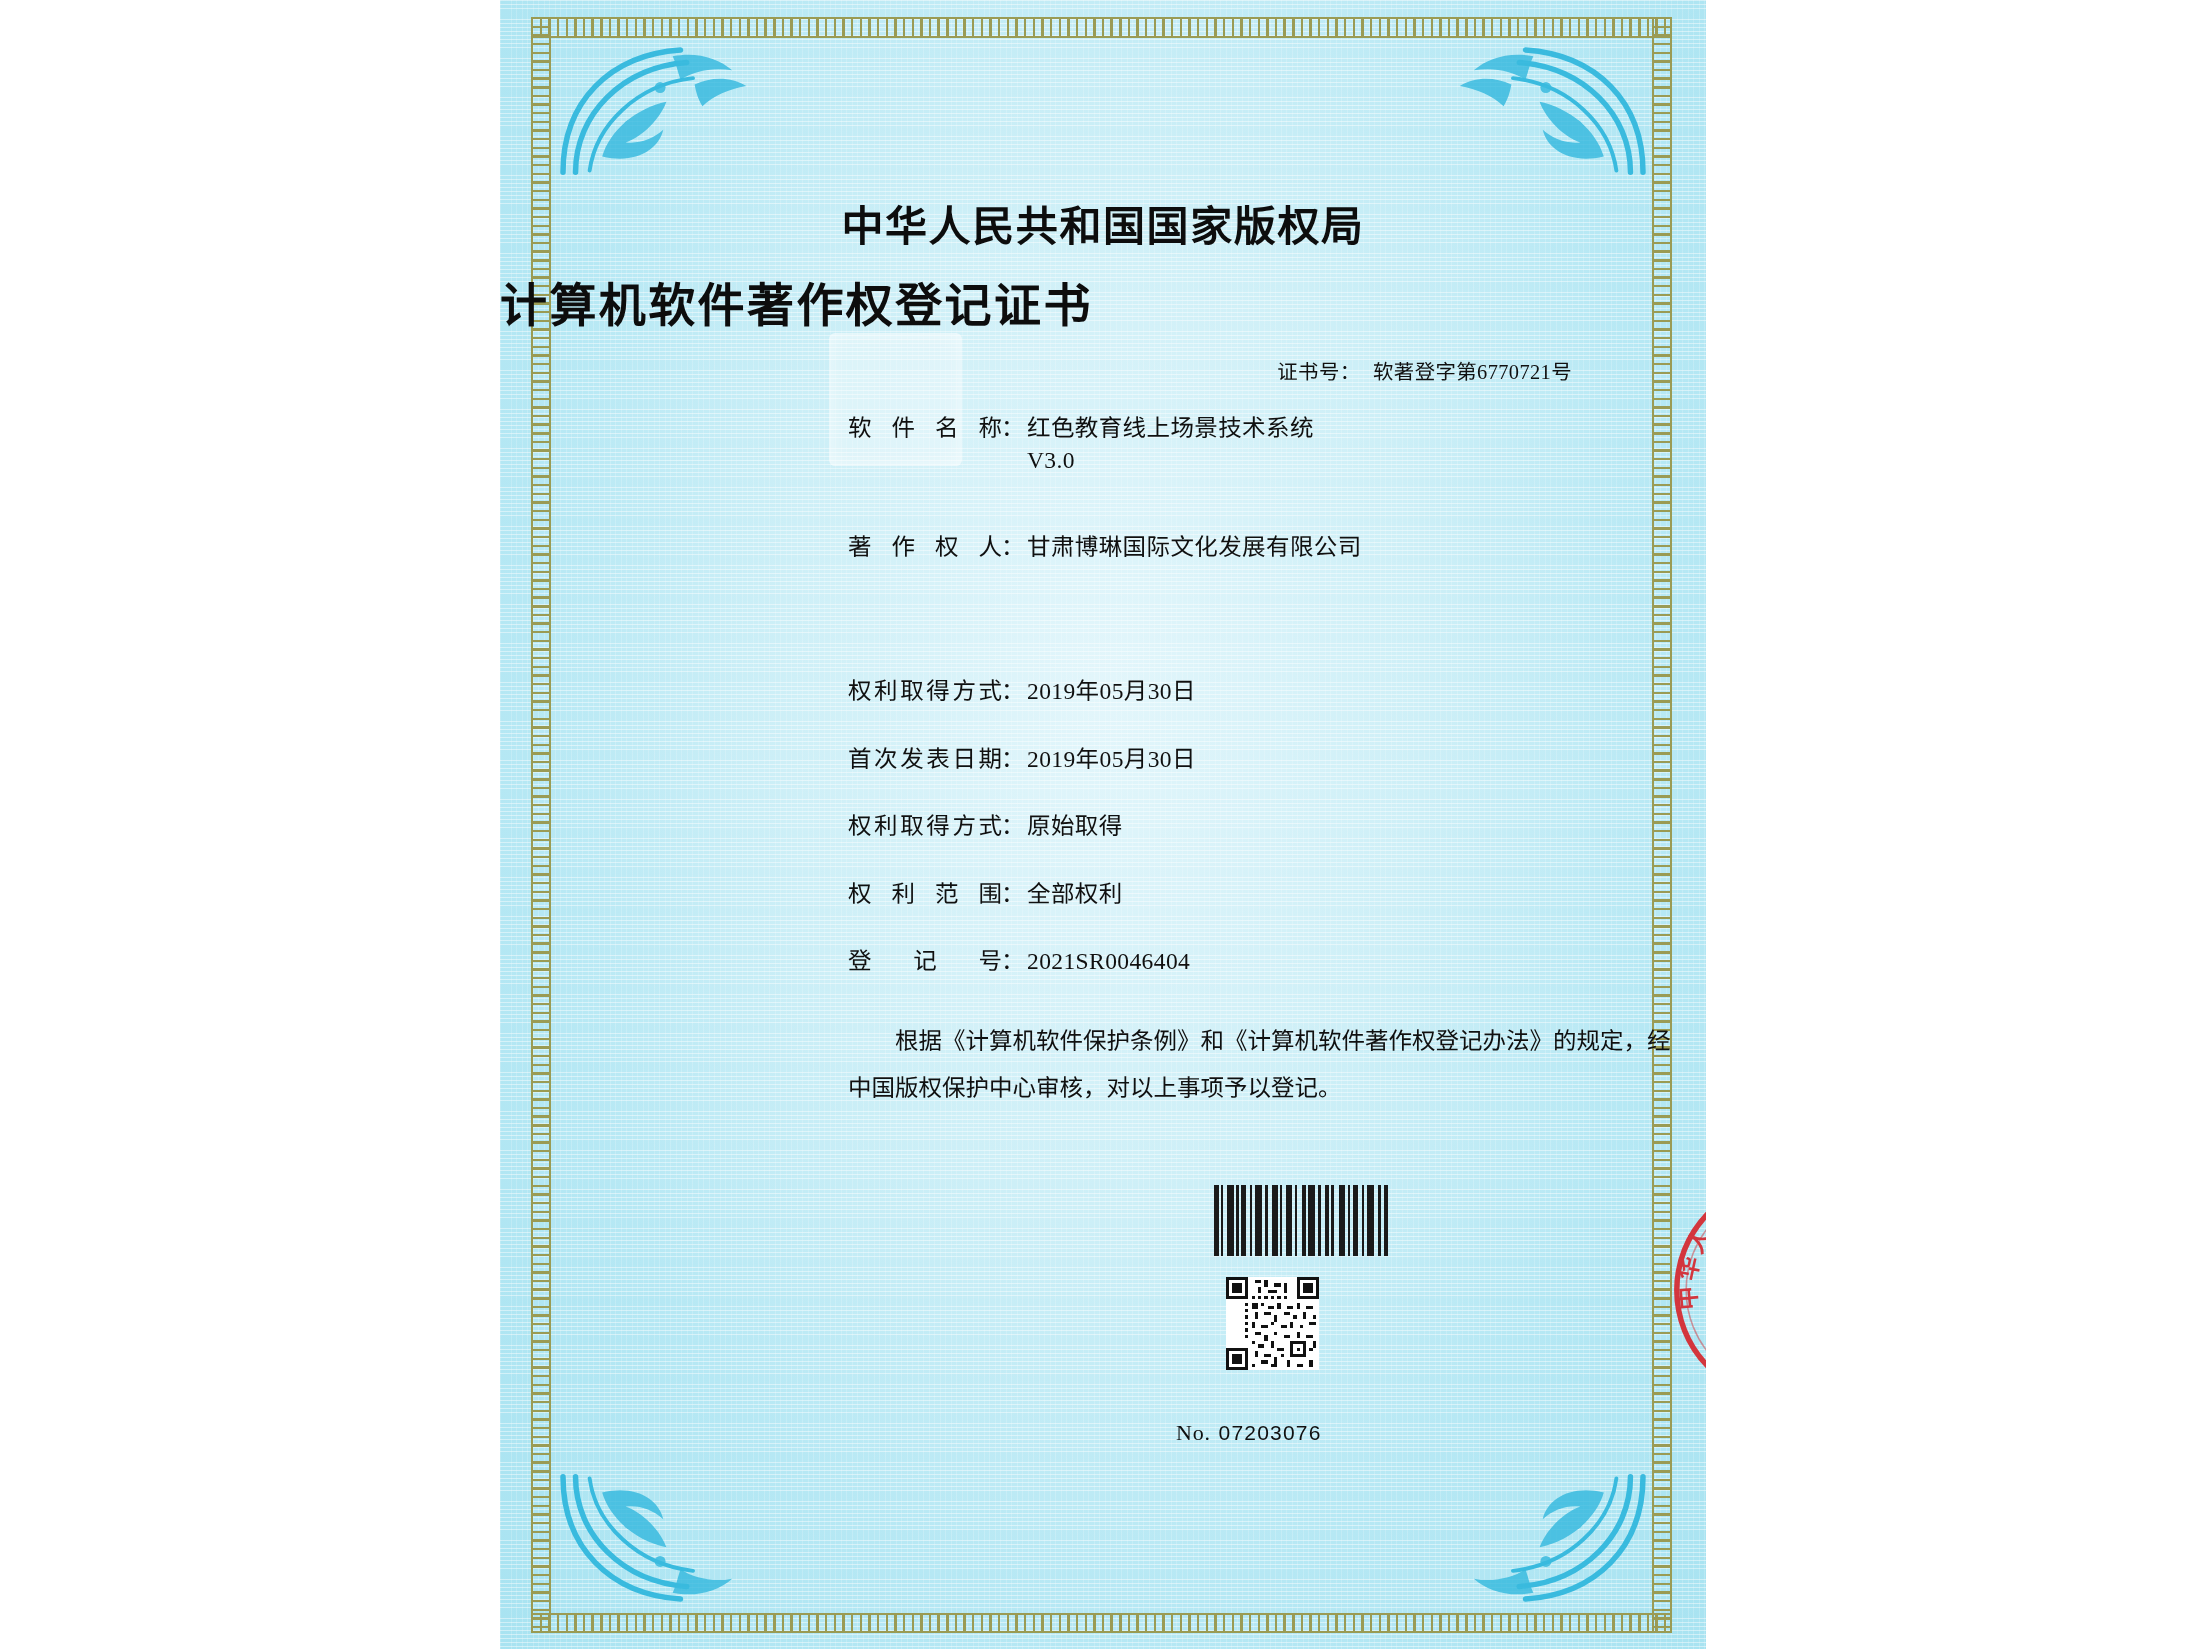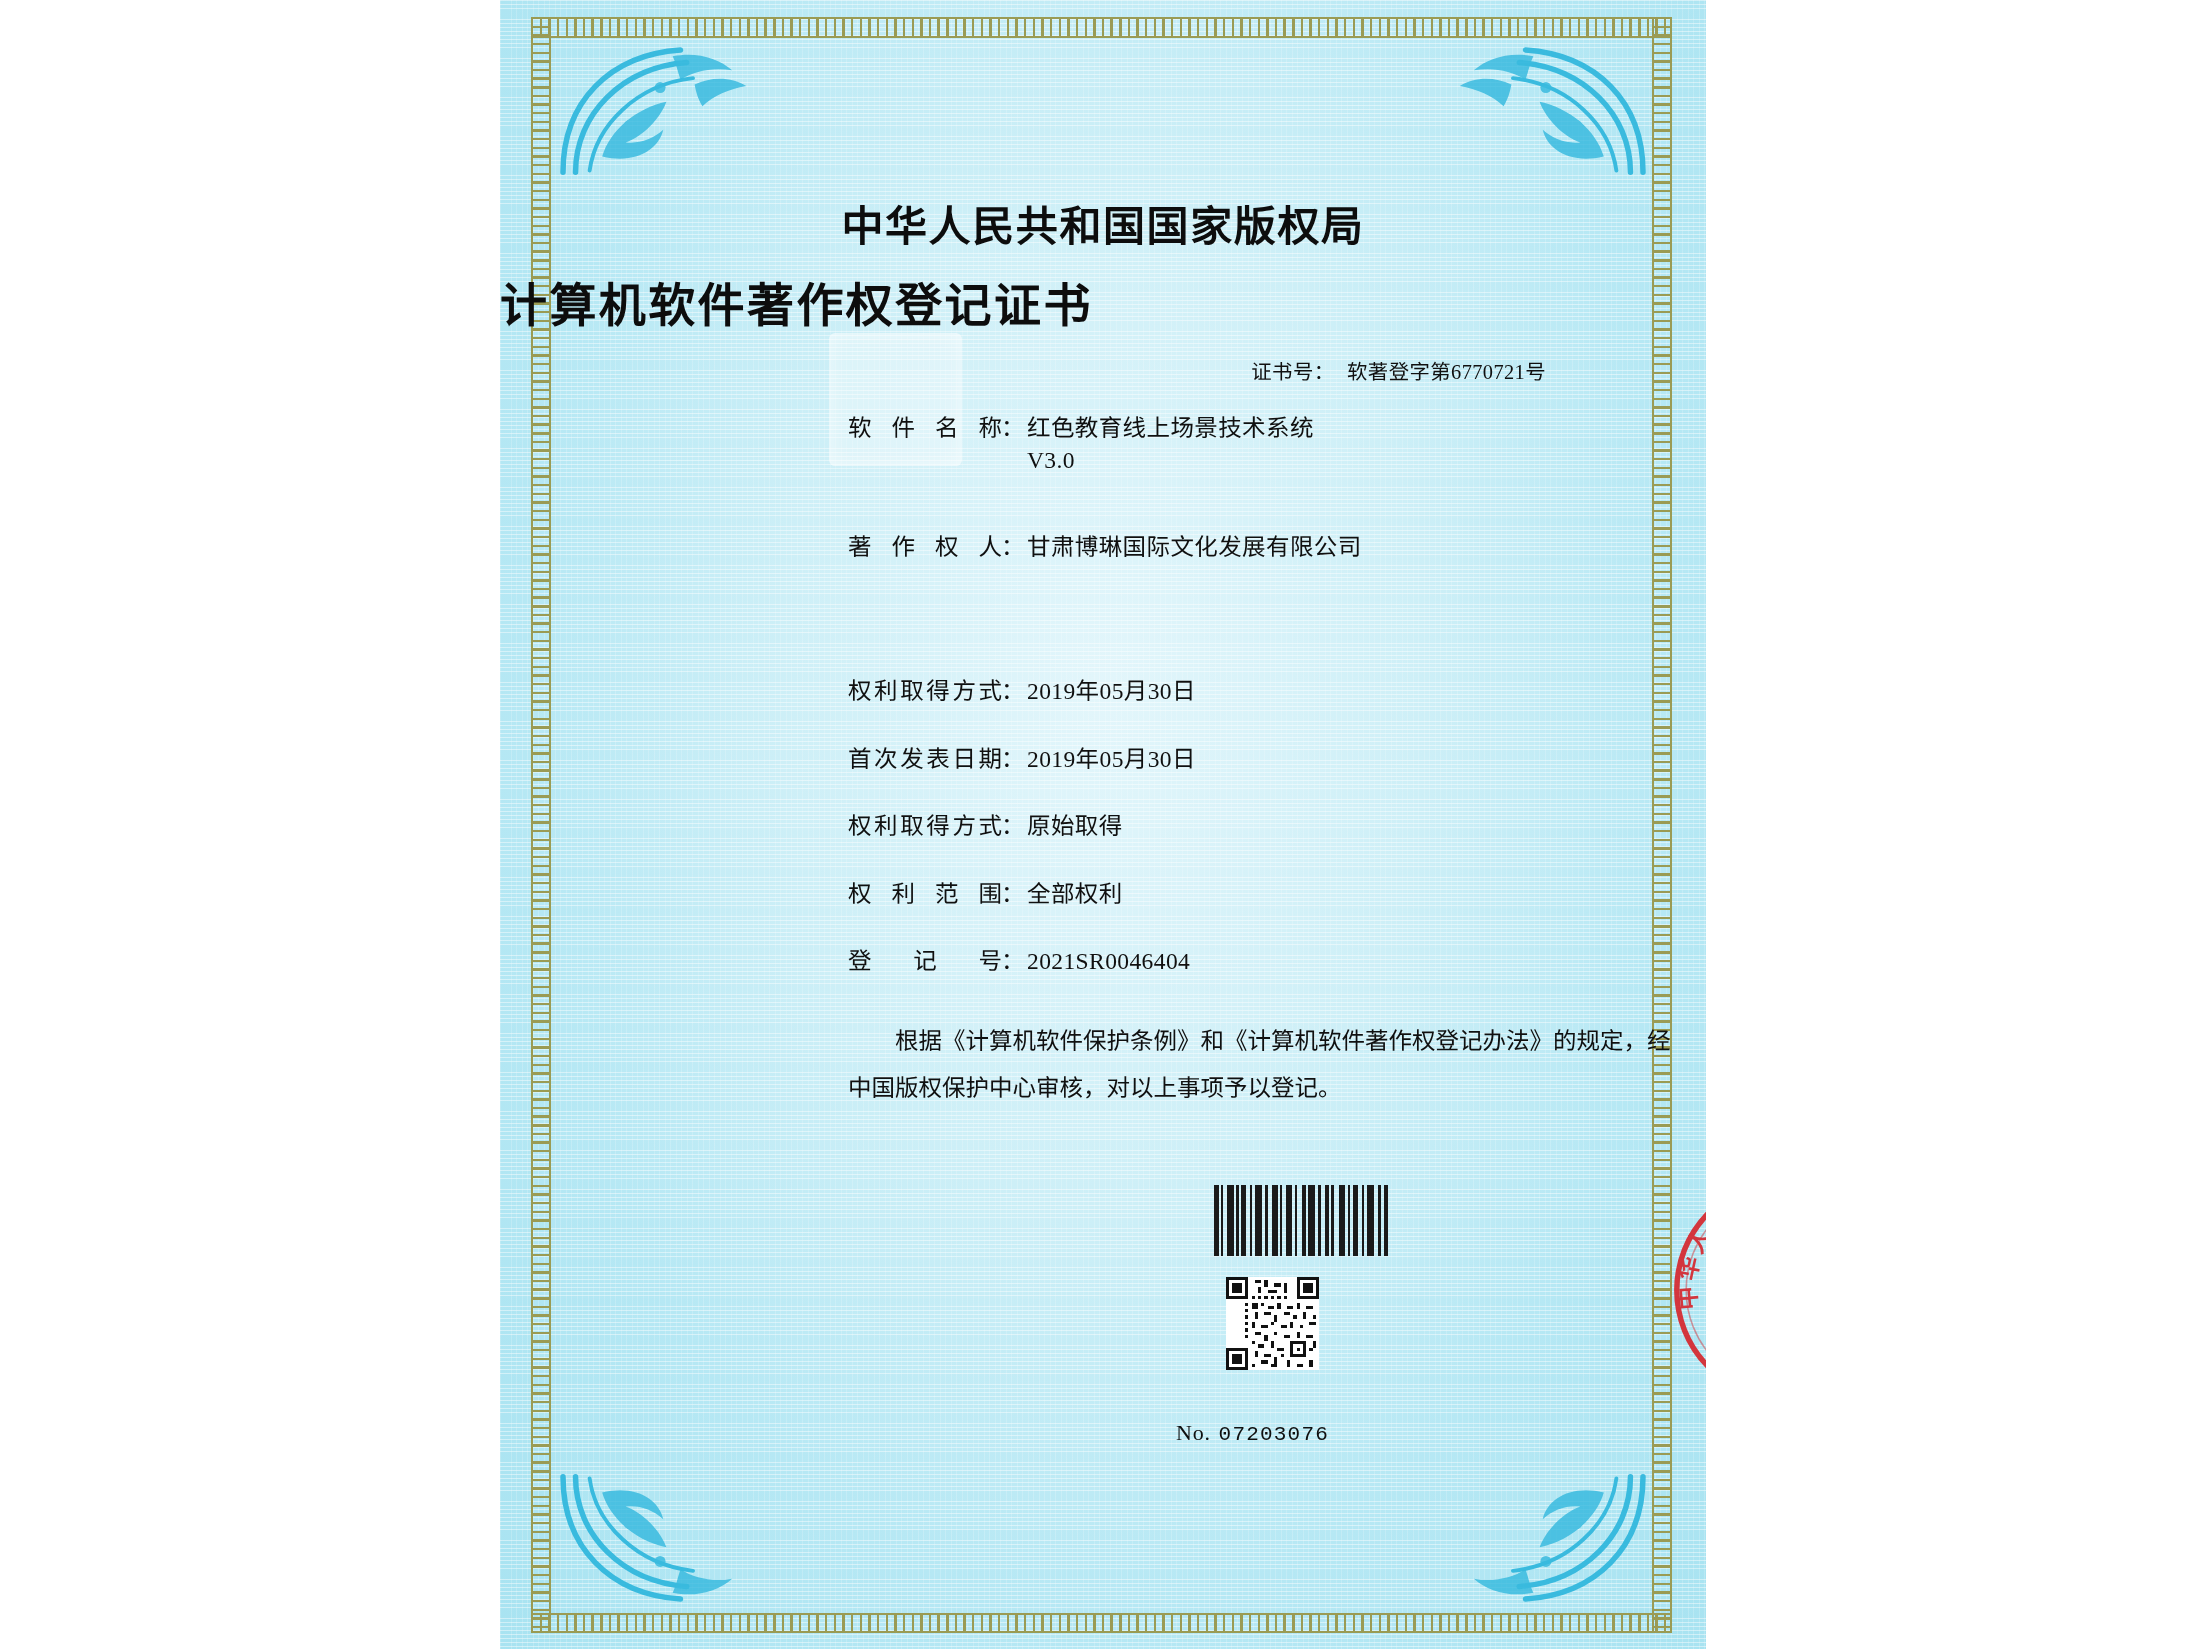--- a/index.html
+++ b/index.html
@@ -148,21 +148,21 @@
     top: 267px;
     text-align: left;
     font-size: 47px;
     letter-spacing: 2.4px;
     font-weight: 700;
     color: #0d0d0d;
   }
 
   .cert-no {
     position: absolute;
-    right: 160px;
+    right: 134px;
     top: 355px;
     font-size: 20.4px;
     letter-spacing: 0.4px;
     white-space: nowrap;
   }
   .cert-no .lbl { margin-right: 12.6px; }
 
   .field {
     position: absolute;
     left: 0;
@@ -243,21 +243,21 @@
   .seal svg { width: 100%; height: 100%; display: block; }
 
   .serial {
     position: absolute;
     left: 676px;
     top: 1420px;
     font-size: 22px;
     letter-spacing: 0.8px;
   }
   .serial .digits {
-    font-family: Liberation Mono, monospace;
+    font-family: Liberation Sans, sans-serif;
     font-size: 21px;
     margin-left: 7.8px;
     letter-spacing: 1.2px;
   }
 </style>
 </head>
 <body>
 
 <div class="sheet">
 

